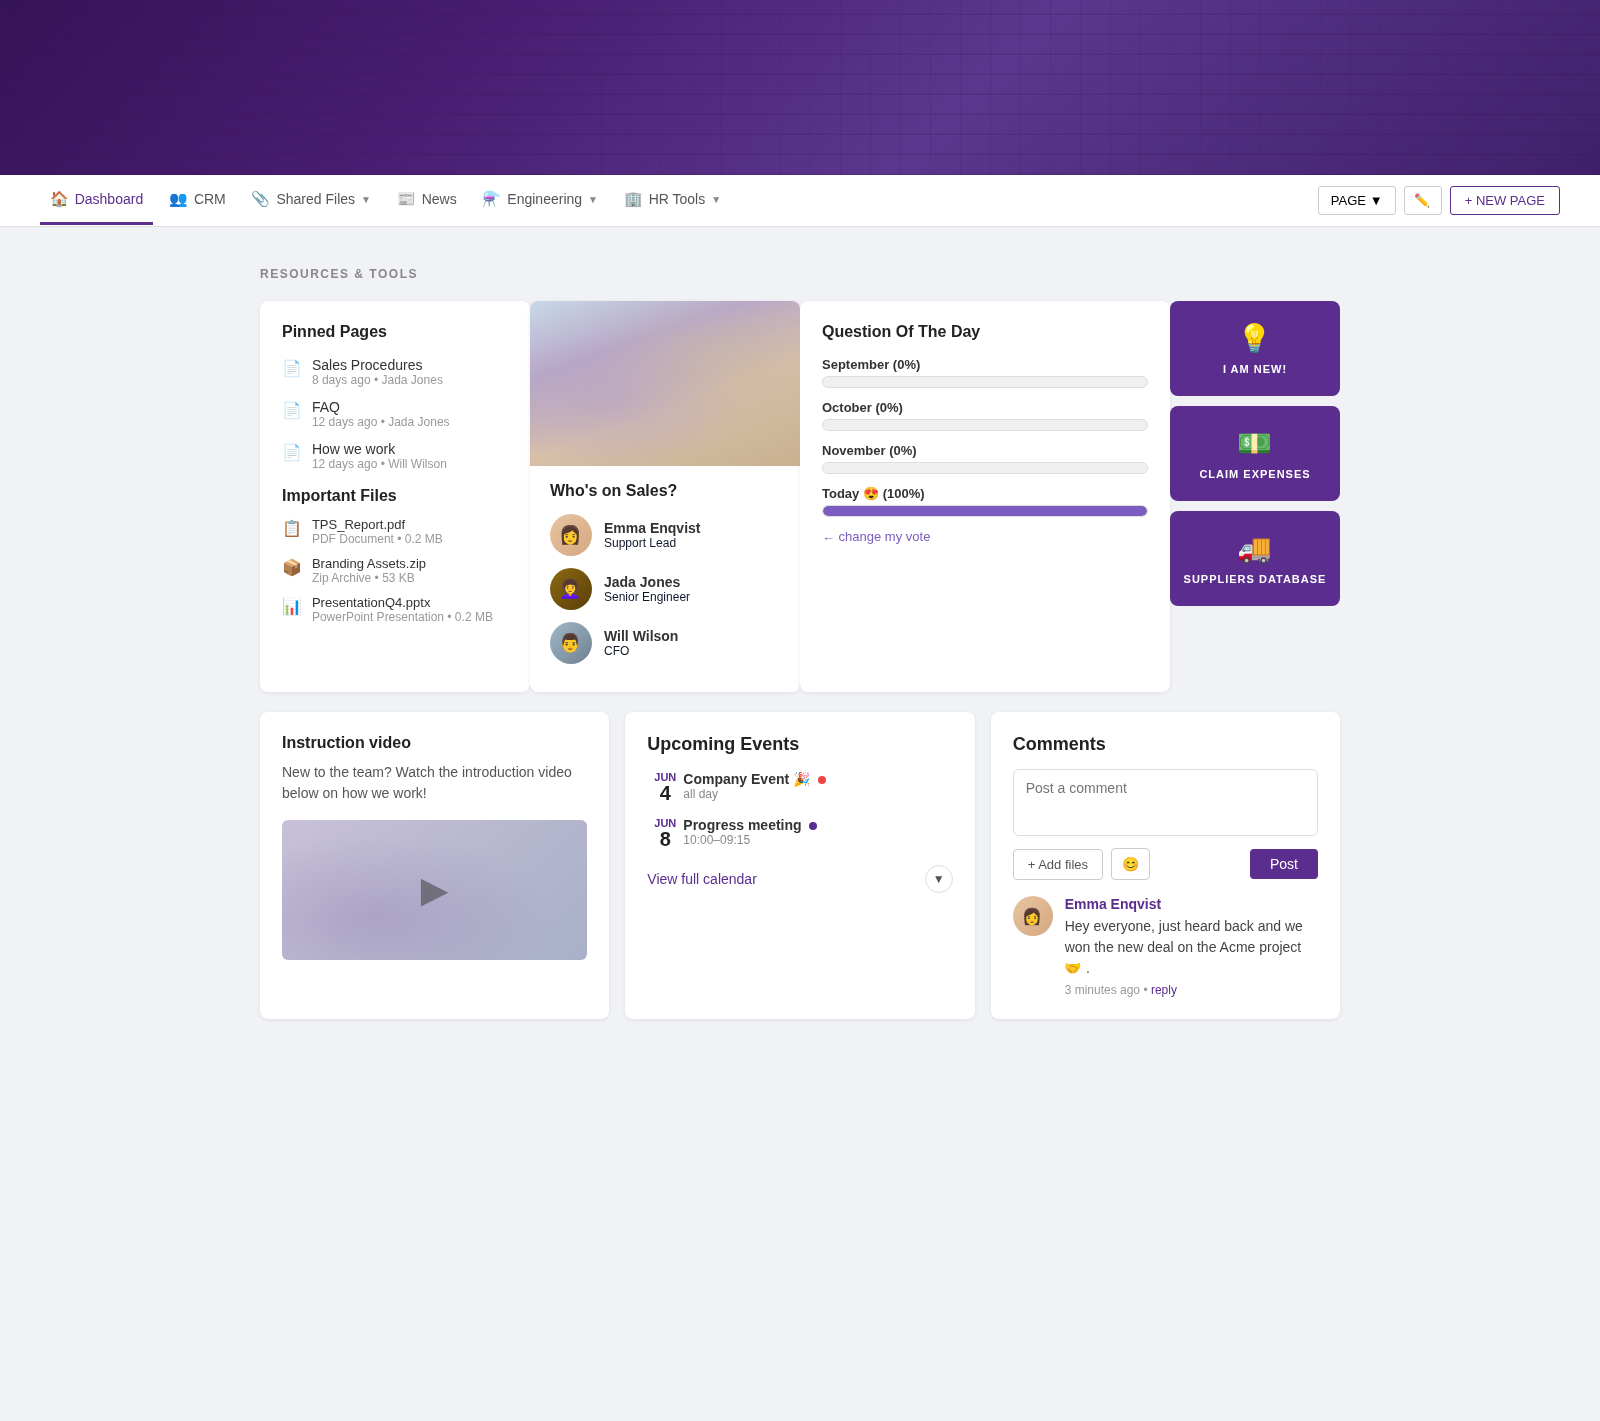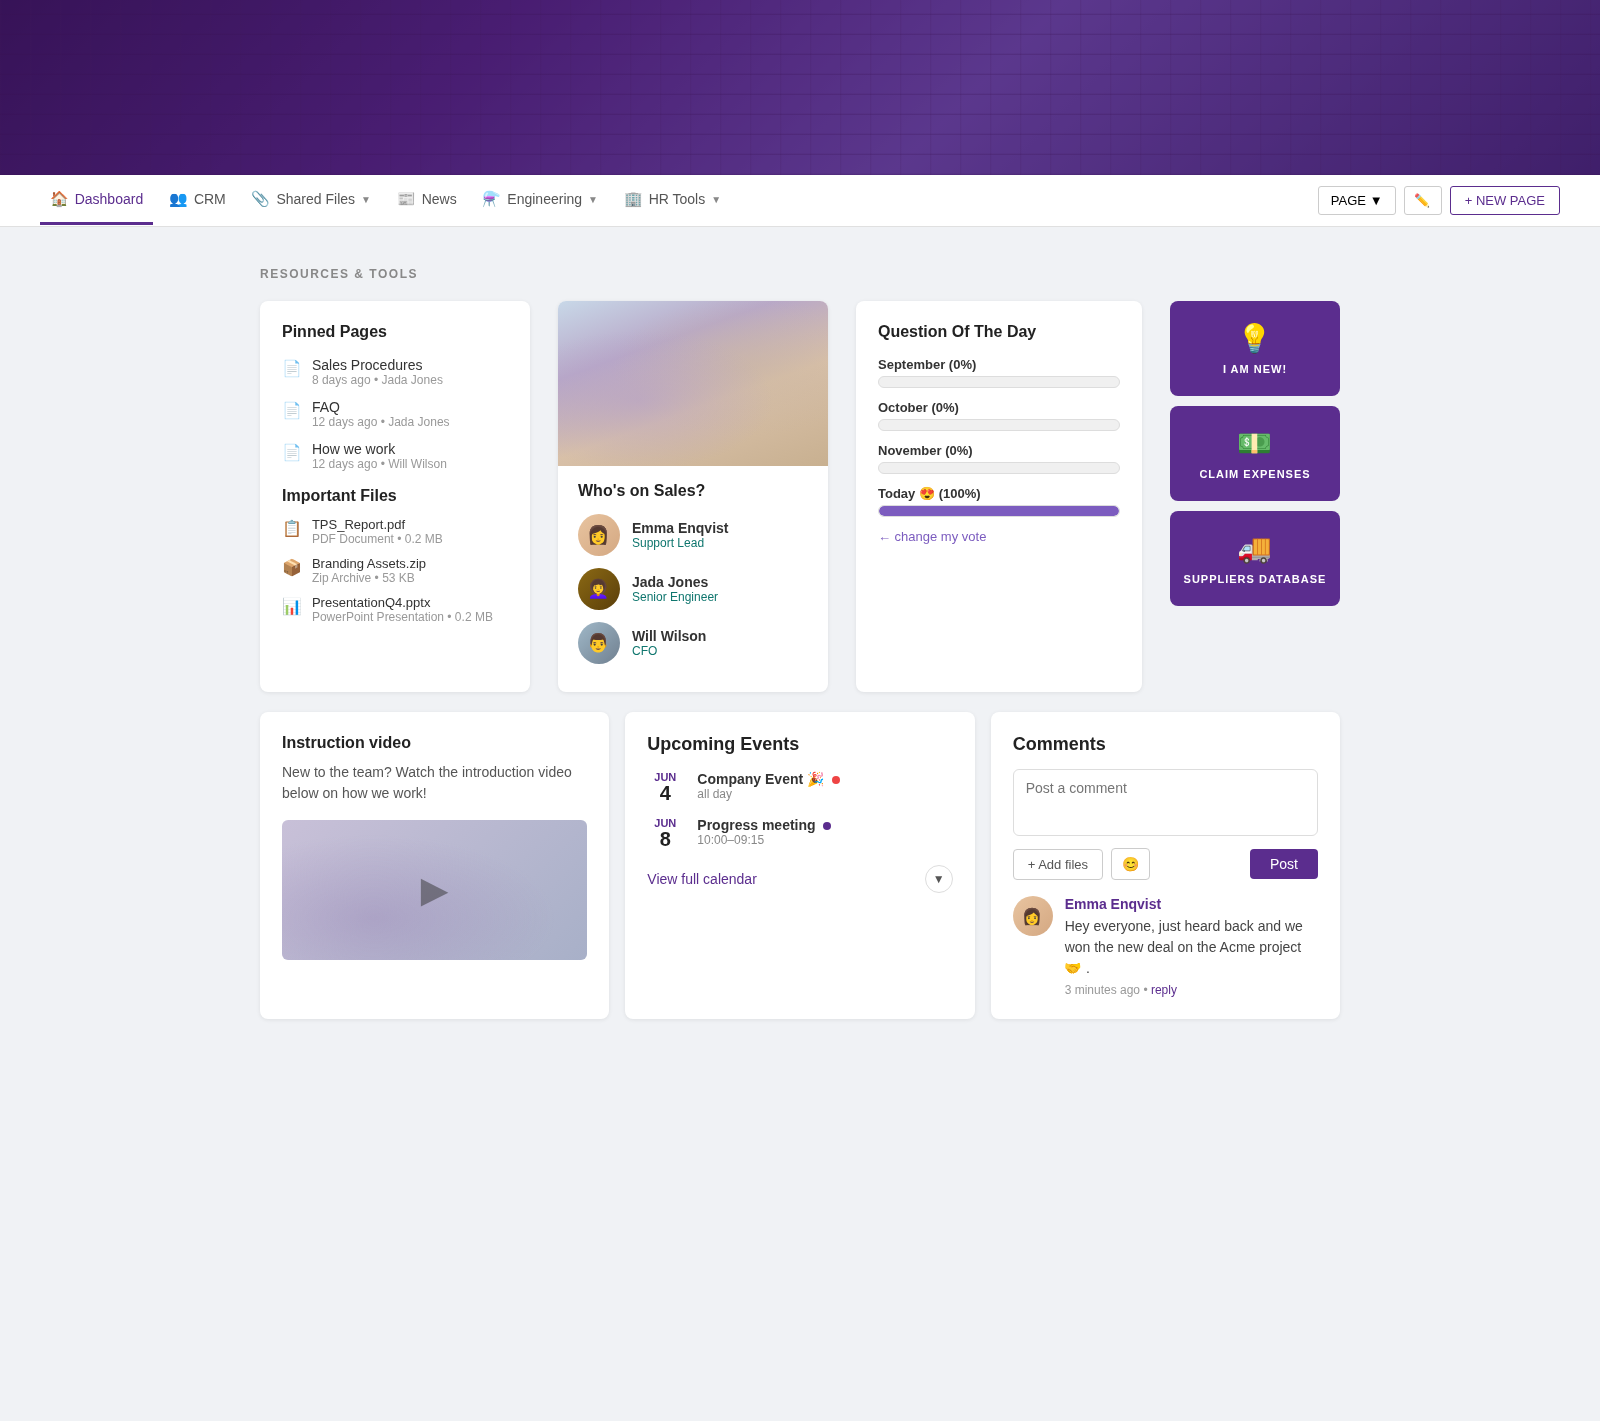--- a/index.html
+++ b/index.html
@@ -106,21 +106,21 @@
       letter-spacing: 1.5px;
       color: #888;
       margin-bottom: 20px;
       text-transform: uppercase;
     }
 
     
     .top-grid {
       display: grid;
       grid-template-columns: 270px 270px 1fr 170px;
-      gap: 28px;
+      gap: 0;
       margin-bottom: 20px;
     }
     .bottom-grid {
       display: grid;
       grid-template-columns: 1fr 1fr 1fr;
       gap: 16px;
     }
 
     
     .card {
@@ -240,21 +240,21 @@
       background: linear-gradient(135deg, #8b6914 0%, #5a3e0a 100%);
       display: flex; align-items: center; justify-content: center;
       font-size: 18px;
     }
     .avatar-will {
       background: linear-gradient(135deg, #a0b8c8 0%, #708090 100%);
       display: flex; align-items: center; justify-content: center;
       font-size: 18px;
     }
     .person-name { font-size: 14px; font-weight: 600; color: #333; }
-    .person-role { font-size: 12px; color: #0f766e; }
+    .person-role { font-size: 12px; color: #0f172a; }
 
     
     .question-text {
       font-size: 14px;
       color: #444;
       margin-bottom: 18px;
       line-height: 1.5;
     }
     .poll-option { margin-bottom: 12px; }
     .poll-label {
@@ -326,21 +326,20 @@
         radial-gradient(ellipse at 30% 70%, rgba(150,130,180,0.4) 0%, transparent 60%),
         linear-gradient(135deg, #c8c0d8 0%, #a8b0c8 100%);
       display: flex; align-items: center; justify-content: center;
     }
 
     
     .events-title { font-size: 18px; font-weight: 700; color: #222; margin-bottom: 16px; }
     .event-item {
       display: flex;
       align-items: flex-start;
-      gap: 14px;
       margin-bottom: 14px;
     }
     .event-date {
       text-align: center;
       min-width: 36px;
     }
     .event-month { font-size: 11px; font-weight: 700; color: #5b2d8e; text-transform: uppercase; }
     .event-day { font-size: 20px; font-weight: 700; color: #222; line-height: 1; }
     .event-name { font-size: 14px; font-weight: 600; color: #333; }
     .event-time { font-size: 12px; color: #888; }

